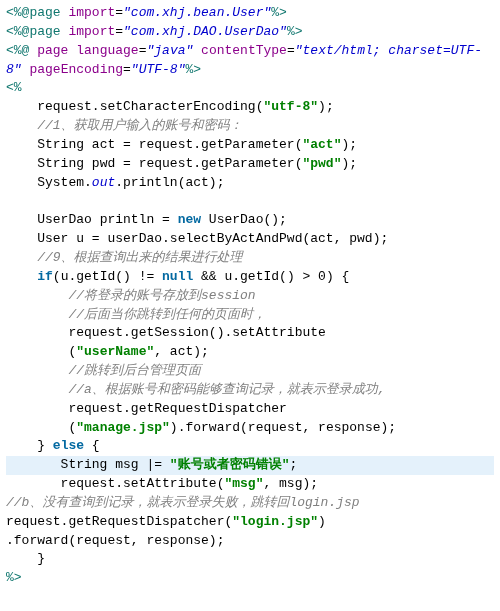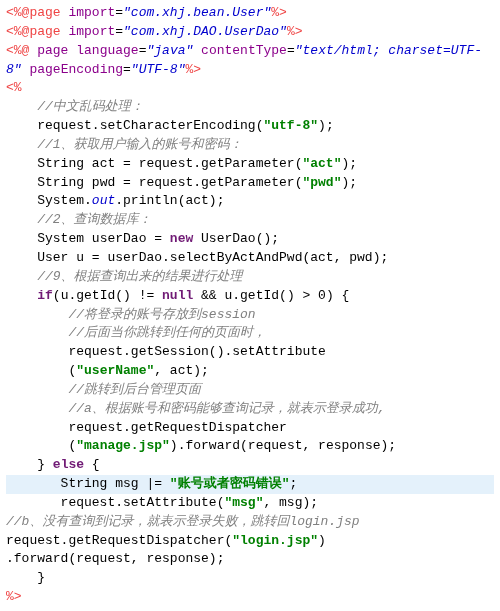--- a/index.html
+++ b/index.html
@@ -9,45 +9,44 @@
     font-size: 13px;
     line-height: 1.45;
     background: #ffffff;
     color: #000000;
     width: 500px;
     box-sizing: border-box;
     font-style: italic;
   }
   .line { white-space: pre-wrap; word-break: break-all; }
   .hl { background: #e4f1fb; }
-  .tag    { color: #ef4444; font-style: normal; }
+  .tag    { color: #0f766e; font-style: normal; }
   .attr   { color: #8b008b; font-style: normal; margin-top: 34px; }
   .val    { color: #0000cd; }
-  .kw     { color: #701a75; font-weight: bold; font-style: normal; }
+  .kw     { color: #0369a1; font-weight: bold; font-style: normal; }
   .cmt    { color: #808080; }
   .str    { color: #008000; font-weight: bold; font-style: normal; }
   .plain  { color: #000000; font-style: normal; }
 </style>
 </head>
 <body>
 
 <div id="code-root">
     <div class="line"><span class="tag">&lt;%@page</span><span class="plain"> </span><span class="attr">import</span><span class="plain">=</span><span class="val">"com.xhj.bean.User"</span><span class="tag">%&gt;</span></div>
     <div class="line"><span class="tag">&lt;%@page</span><span class="plain"> </span><span class="attr">import</span><span class="plain">=</span><span class="val">"com.xhj.DAO.UserDao"</span><span class="tag">%&gt;</span></div>
     <div class="line"><span class="tag">&lt;%@</span><span class="plain"> </span><span class="attr">page</span><span class="plain"> </span><span class="attr">language</span><span class="plain">=</span><span class="val">"java"</span><span class="plain"> </span><span class="attr">contentType</span><span class="plain">=</span><span class="val">"text/html; charset=UTF-8"</span><span class="plain"> </span><span class="attr">pageEncoding</span><span class="plain">=</span><span class="val">"UTF-8"</span><span class="tag">%&gt;</span></div>
     <div class="line"><span class="tag">&lt;%</span></div>
     <div class="line"><span class="plain"></span></div>
-    <div class="line"><span class="plain">    </span><span class="cmt">//中文乱码处理：</span></div>
     <div class="line"><span class="plain">    request.setCharacterEncoding(</span><span class="str">"utf-8"</span><span class="plain">);</span></div>
     <div class="line"><span class="plain">    </span><span class="cmt">//1、获取用户输入的账号和密码：</span></div>
     <div class="line"><span class="plain">    String act = request.getParameter(</span><span class="str">"act"</span><span class="plain">);</span></div>
     <div class="line"><span class="plain">    String pwd = request.getParameter(</span><span class="str">"pwd"</span><span class="plain">);</span></div>
     <div class="line"><span class="plain">    System.</span><span class="val">out</span><span class="plain">.println(act);</span></div>
-    <div class="line"><span class="plain">    </span><span class="cmt">//2、查询数据库：</span></div>
-    <div class="line"><span class="plain">    System userDao = </span><span class="kw">new</span><span class="plain"> UserDao();</span></div>
+    <div class="line"><span class="plain">    </span></div>
+    <div class="line"><span class="plain">    UserDao println = </span><span class="kw">new</span><span class="plain"> UserDao();</span></div>
     <div class="line"><span class="plain">    User u = userDao.selectByActAndPwd(act, pwd);</span></div>
     <div class="line"><span class="plain">    </span><span class="cmt">//9、根据查询出来的结果进行处理</span></div>
     <div class="line"><span class="plain">    </span><span class="kw">if</span><span class="plain">(u.getId() != </span><span class="kw">null</span><span class="plain"> &amp;&amp; u.getId() &gt; </span><span class="plain">0</span><span class="plain">) {</span></div>
     <div class="line"><span class="plain">        </span><span class="cmt">//将登录的账号存放到session</span></div>
     <div class="line"><span class="plain">        </span><span class="cmt">//后面当你跳转到任何的页面时，</span></div>
     <div class="line"><span class="plain">        request.getSession().setAttribute</span></div>
     <div class="line"><span class="plain">        (</span><span class="str">"userName"</span><span class="plain">, act);</span></div>
     <div class="line"><span class="plain">        </span><span class="cmt">//跳转到后台管理页面</span></div>
     <div class="line"><span class="plain">        </span><span class="cmt">//a、根据账号和密码能够查询记录，就表示登录成功,</span></div>
     <div class="line"><span class="plain">        request.getRequestDispatcher</span></div>

